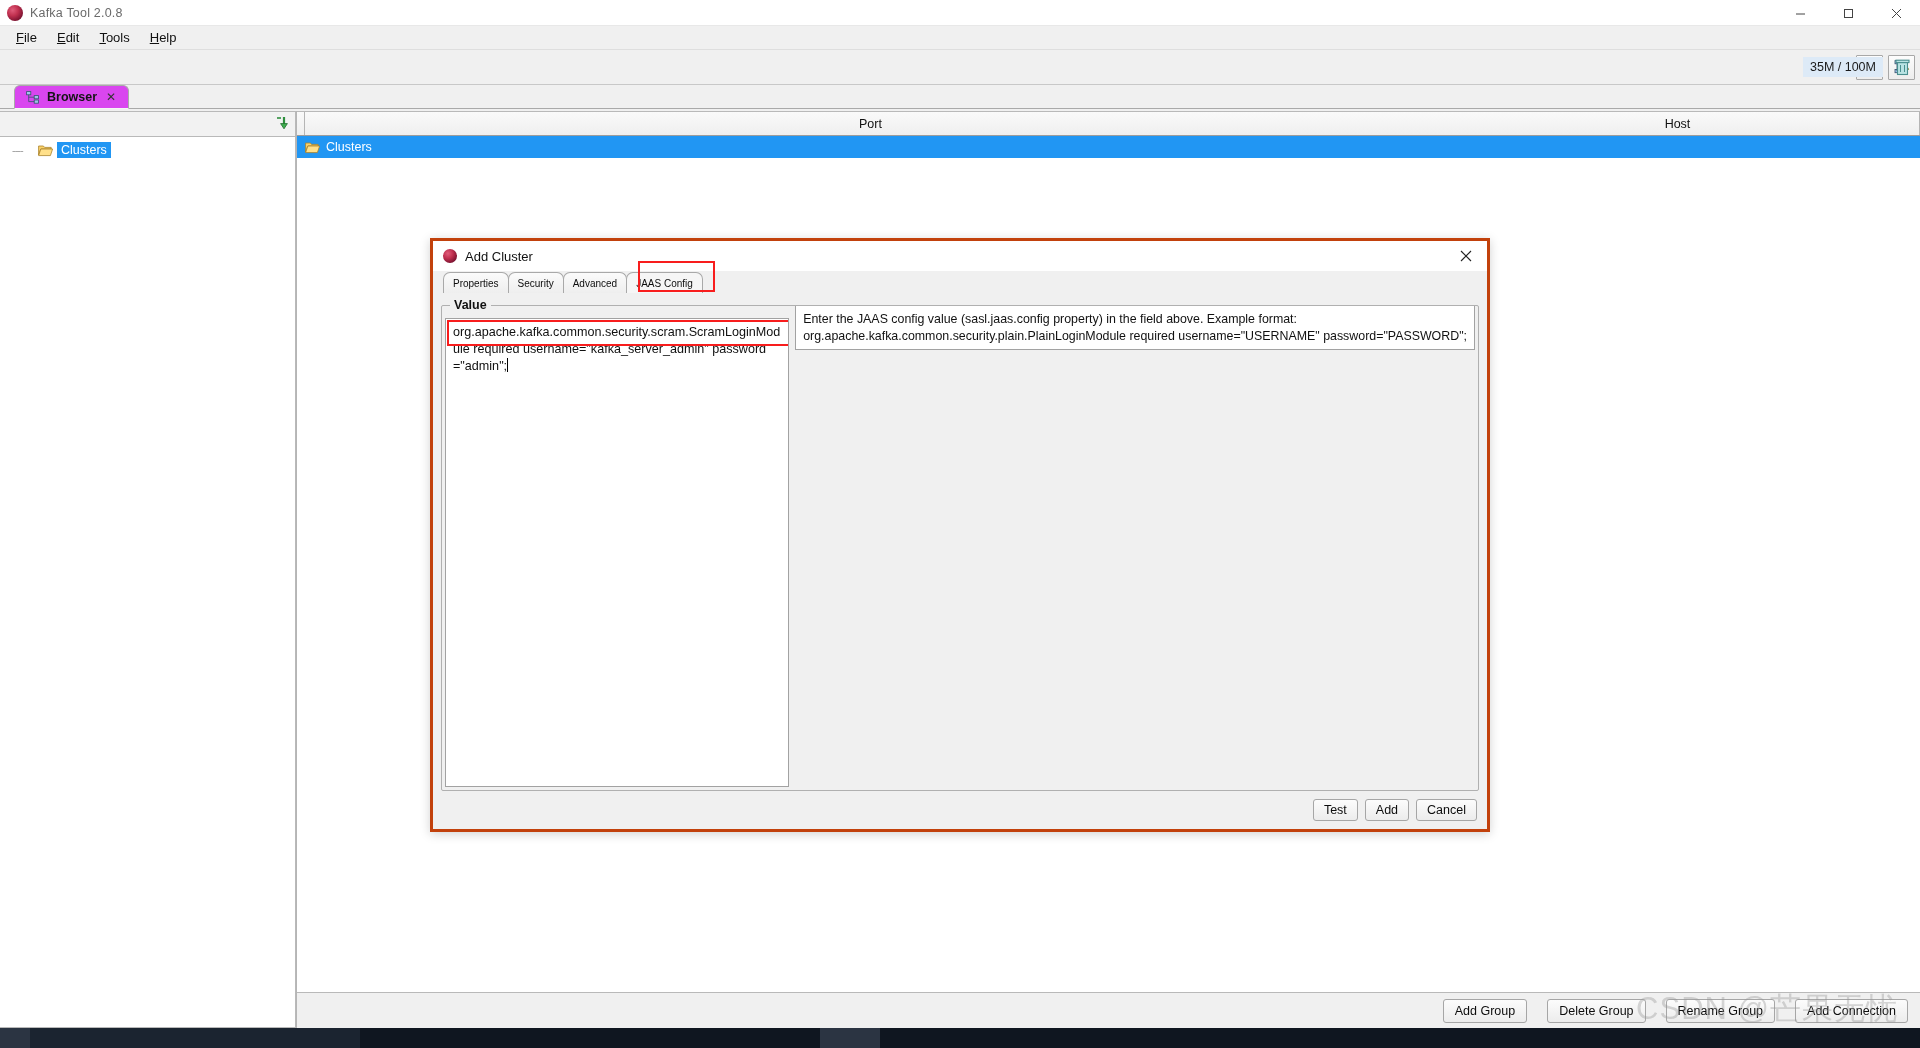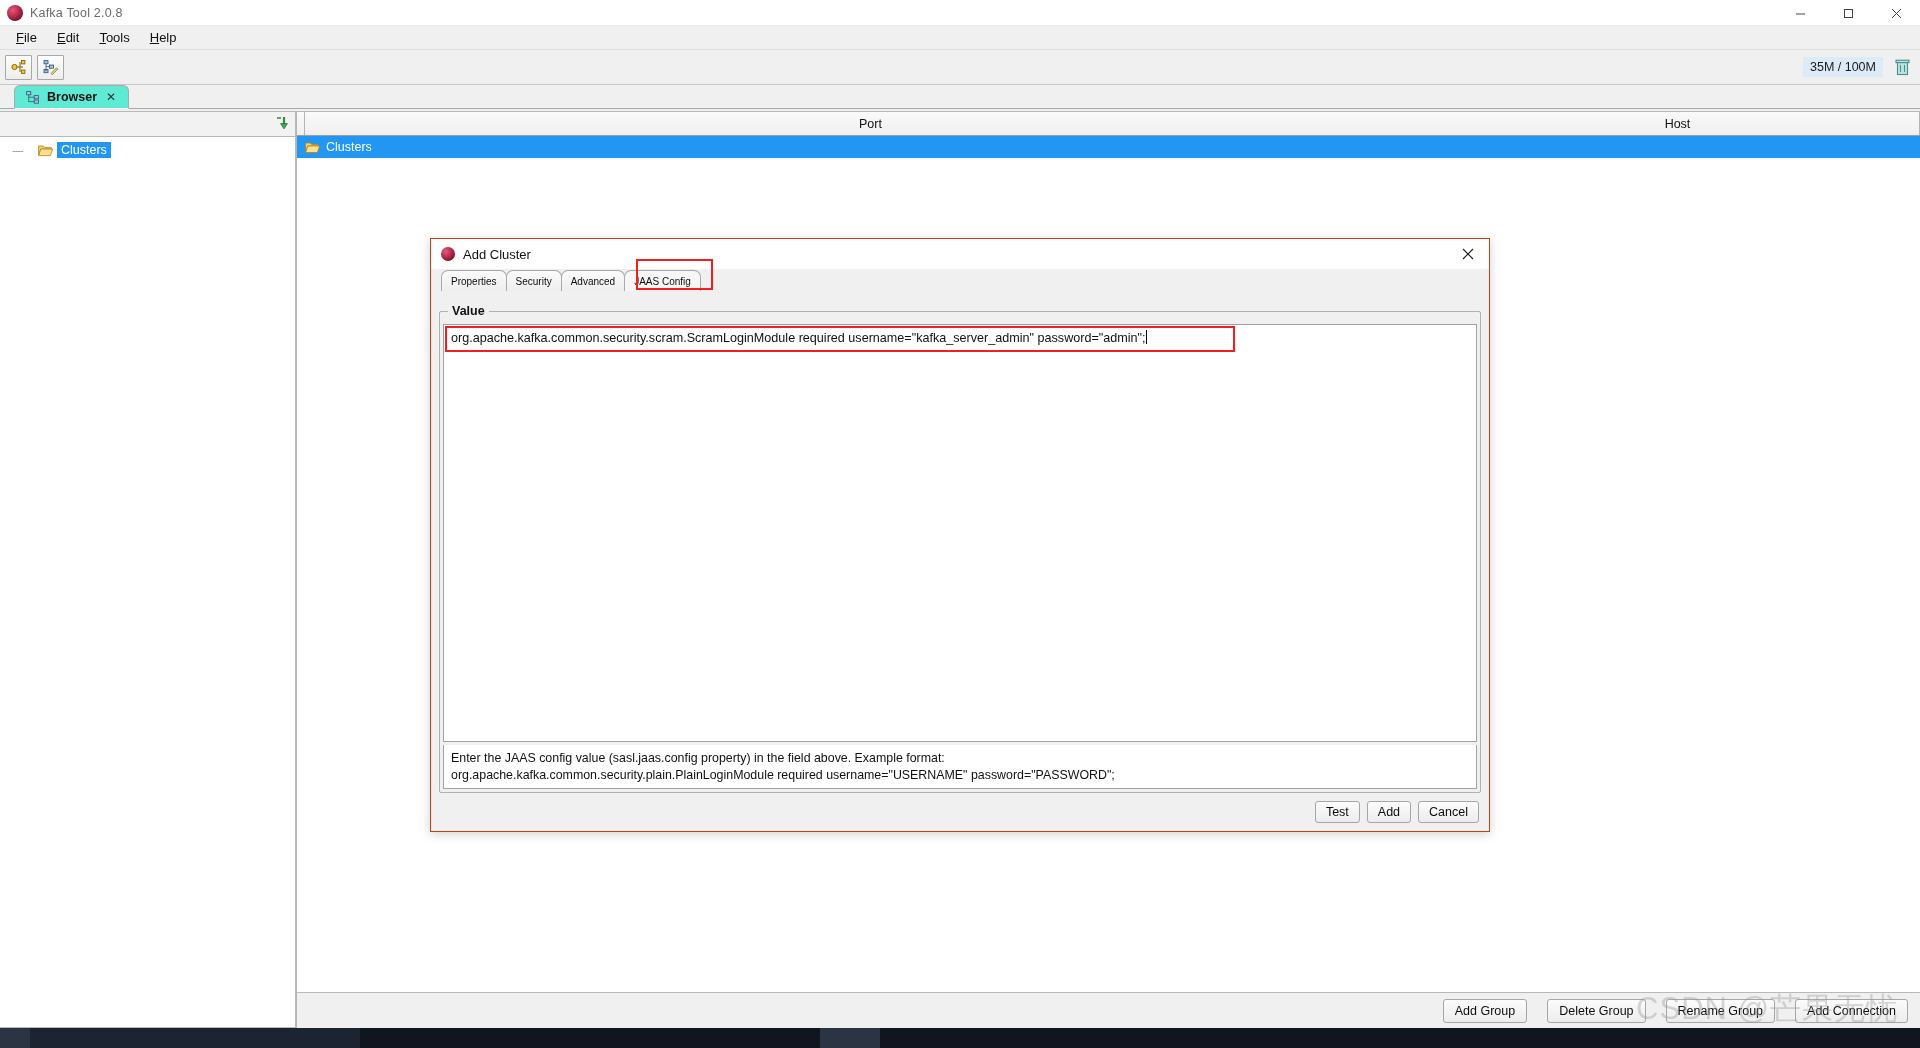--- a/index.html
+++ b/index.html
@@ -57,20 +57,21 @@
   .menuitem u { text-decoration: underline; }
 
   
   .toolbar {
     height: 35px;
     background: #f0f0f0;
     display: flex; align-items: center;
     padding-left: 5px;
     border-bottom: 1px solid #c8c8c8;
     position: relative;
+    justify-content: flex-end;
   }
   .tbtn {
     width: 27px; height: 25px;
     border: 1px solid #a8a8a8;
     background: linear-gradient(#fdfdfd, #ededed);
     margin-right: 5px;
     display: flex; align-items: center; justify-content: center;
     border-radius: 1px;
   }
   .mem {
@@ -90,21 +91,21 @@
     background: #f0f0f0;
     position: relative;
     border-bottom: 1px solid #a9a9a9;
     padding-left: 14px;
   }
   .doctab {
     position: absolute; left: 14px; bottom: -1px;
     height: 24px;
     display: flex; align-items: center;
     padding: 0 10px 0 11px;
-    background: #5eead4;
+    background: #d946ef;
     border: 1px solid #a9a9a9;
     border-bottom: 1px solid #f6f6f6;
     border-radius: 6px 6px 0 0;
     gap: 7px;
   }
   .doctab .lbl { font-size: 12.5px; font-weight: bold; color: #141414; }
   .doctab .x { font-size: 12px; color: #333; padding: 0 2px; }
 
   
   .content {
@@ -205,21 +206,21 @@
     display: flex; align-items: center;
   }
   .taskbar .seg { height: 20px; }
 
   
   .dialog {
     position: absolute;
     left: 430px; top: 238px;
     width: 1060px; height: 594px;
     background: #f0f0f0;
-    border: 1px solid #c2410c;
+    border: 3px solid #c2410c;
     box-shadow: 0 2px 10px rgba(0,0,0,.18);
     display: flex; flex-direction: column;
   }
   .dlg-title {
     height: 30px;
     background: #ffffff;
     display: flex; align-items: center;
     padding-left: 10px;
     position: relative;
     flex: none;
@@ -273,23 +274,23 @@
     flex: 1;
     margin: 0 8px 0 8px;
     display: flex; flex-direction: column;
     position: relative;
   }
   .fieldset {
     flex: 1;
     border: 1px solid #b0b0b0;
     border-radius: 2px;
     position: relative;
-    margin-top: 20px;
-    background: #f0f0f0;
-    display: flex; flex-direction: column;
+    margin-top: 12px;
+    background: #f0f0f0;
+    display: flex; flex-direction: row;
   }
   .fieldset > .legend {
     position: absolute;
     left: 8px; top: -8px;
     background: #f0f0f0;
     padding: 0 4px;
     font-size: 12.5px; font-weight: bold; color: #111;
   }
   .value-area {
     margin: 12px 3px 3px 3px;

